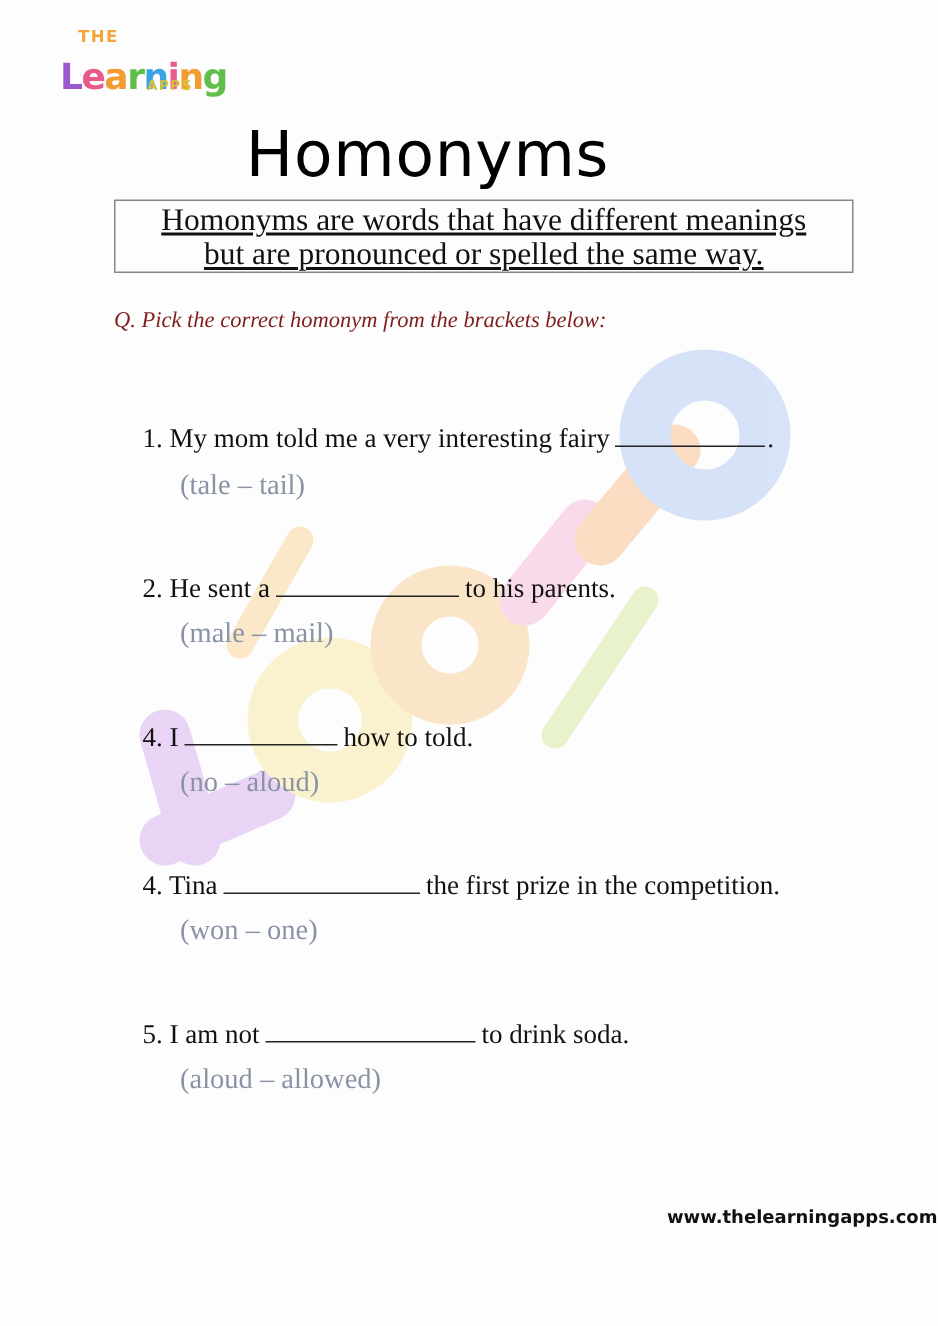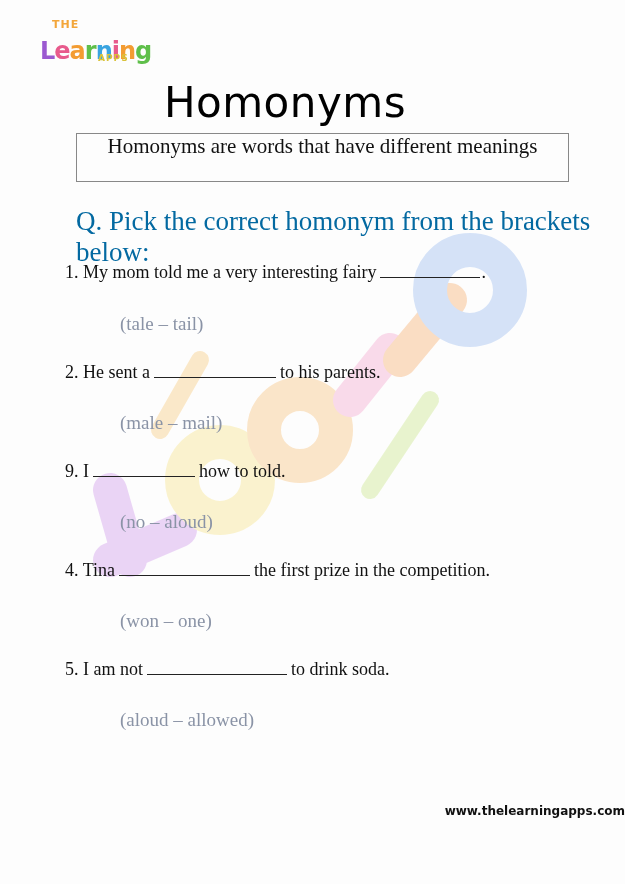--- a/index.html
+++ b/index.html
@@ -18,24 +18,24 @@
   .logo .learning span:nth-child(5){color:#3aa4e0}
   .logo .learning span:nth-child(6){color:#e85a8c}
   .logo .learning span:nth-child(7){color:#f39c32}
   .logo .learning span:nth-child(8){color:#5fbf4a}
 
   .watermark { position: absolute; left: 70px; top: 230px; width: 480px; height: 420px; opacity: 0.35; pointer-events: none; }
 
   .title { position: absolute; left: 0; width: 570px; top: 78px; text-align: center;
     font: 42px "DejaVu Sans", sans-serif; color: #000; letter-spacing: 0.5px; }
   .def-box { position: absolute; left: 76px; top: 133px; width: 493px; height: 49px; border: 1px solid #888;
-    box-sizing: border-box; text-align: center; font-size: 21px; line-height: 23px; padding-top: 1px; color: #111; }
-  .instruction { position: absolute; left: 76px; top: 206px; font-size: 27px; color: #0369a1; }
+    box-sizing: border-box; text-align: center; font-size: 21px; line-height: 23px; padding-top: 1px; color: #111; text-decoration: underline; }
+  .instruction { position: absolute; left: 76px; top: 206px; font-size: 15px; color: #7f1d1d; font-style: italic; }
 
-  .q { position: absolute; left: 65px; font-size: 18px; color: #111; }
+  .q { position: absolute; left: 95px; font-size: 18px; color: #111; margin-top: 20px; }
   .blank { display: inline-block; border-bottom: 1px solid #222; height: 14px; vertical-align: baseline; margin: 0 4px; }
   .hint { position: absolute; left: 120px; font-size: 19px; color: #8a93a6; }
   .footer { position: absolute; left: 0; width: 625px; top: 804px; text-align: right;
     font: bold 12px "DejaVu Sans", sans-serif; color: #111; }
 </style>
 </head>
 <body>
 
 <div class="logo">
   <div class="the">THE</div>
@@ -58,36 +58,37 @@
   <g fill="none" stroke-width="18" stroke-linecap="round">
     <path d="M90 200 L130 130" stroke="#f7c36a"></path>
     <path d="M300 260 L360 170" stroke="#c2e27a"></path>
   </g>
 </svg>
 
 <div class="title">Homonyms</div>
 
 <div class="def-box">
   <div>Homonyms are words that have different meanings</div>
+  <div>but are pronounced or spelled the same way.</div>
 </div>
 
 <div class="instruction">Q. Pick the correct homonym from the brackets below:</div>
 
 <div class="q" style="top:262px">
   <span>1. My mom told me a very interesting fairy</span><span class="blank" style="width:100px;margin-right:1px"></span><span>.</span>
 </div>
 <div class="hint" style="top:313px">(tale – tail)</div>
 
 <div class="q" style="top:362px">
   <span>2. He sent a</span><span class="blank" style="width:122px"></span><span>to his parents.</span>
 </div>
 <div class="hint" style="top:412px">(male – mail)</div>
 
 <div class="q" style="top:461px">
-  <span>9. I</span><span class="blank" style="width:102px"></span><span>how to told.</span>
+  <span>4. I</span><span class="blank" style="width:102px"></span><span>how to told.</span>
 </div>
 <div class="hint" style="top:511px">(no – aloud)</div>
 
 <div class="q" style="top:560px">
   <span>4. Tina</span><span class="blank" style="width:131px"></span><span>the first prize in the competition.</span>
 </div>
 <div class="hint" style="top:610px">(won – one)</div>
 
 <div class="q" style="top:659px">
   <span>5. I am not</span><span class="blank" style="width:140px"></span><span>to drink soda.</span>

